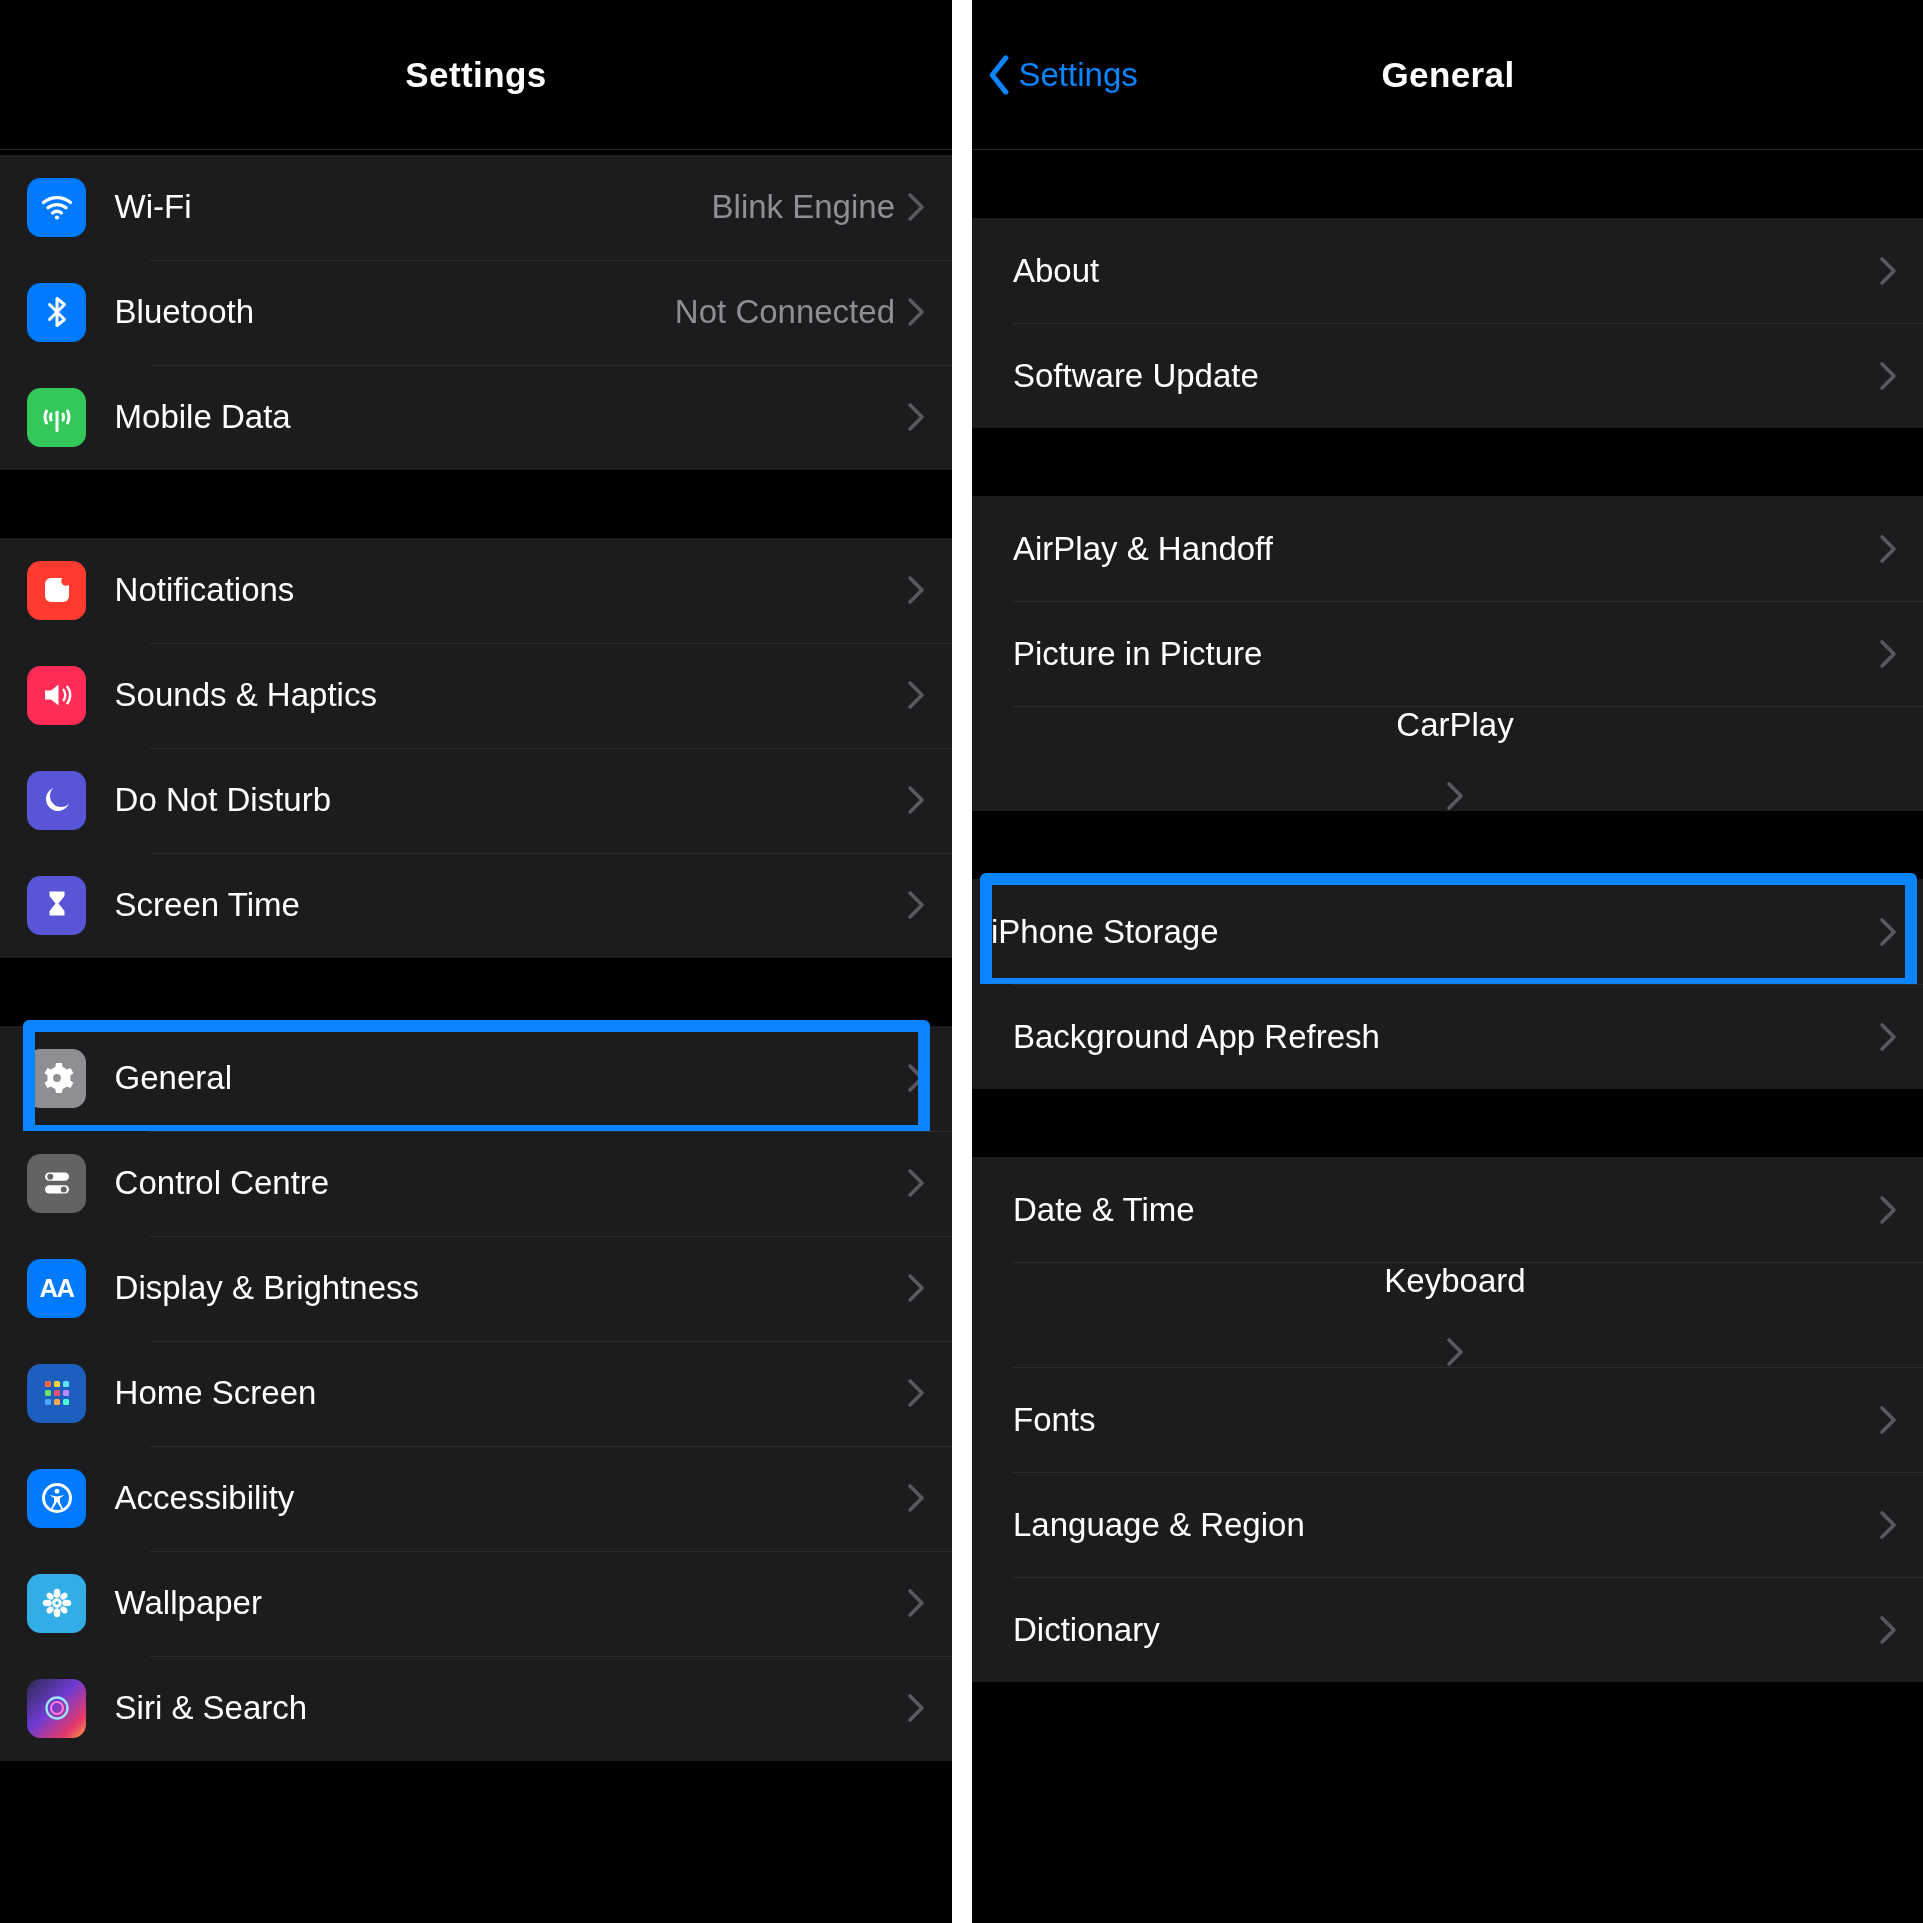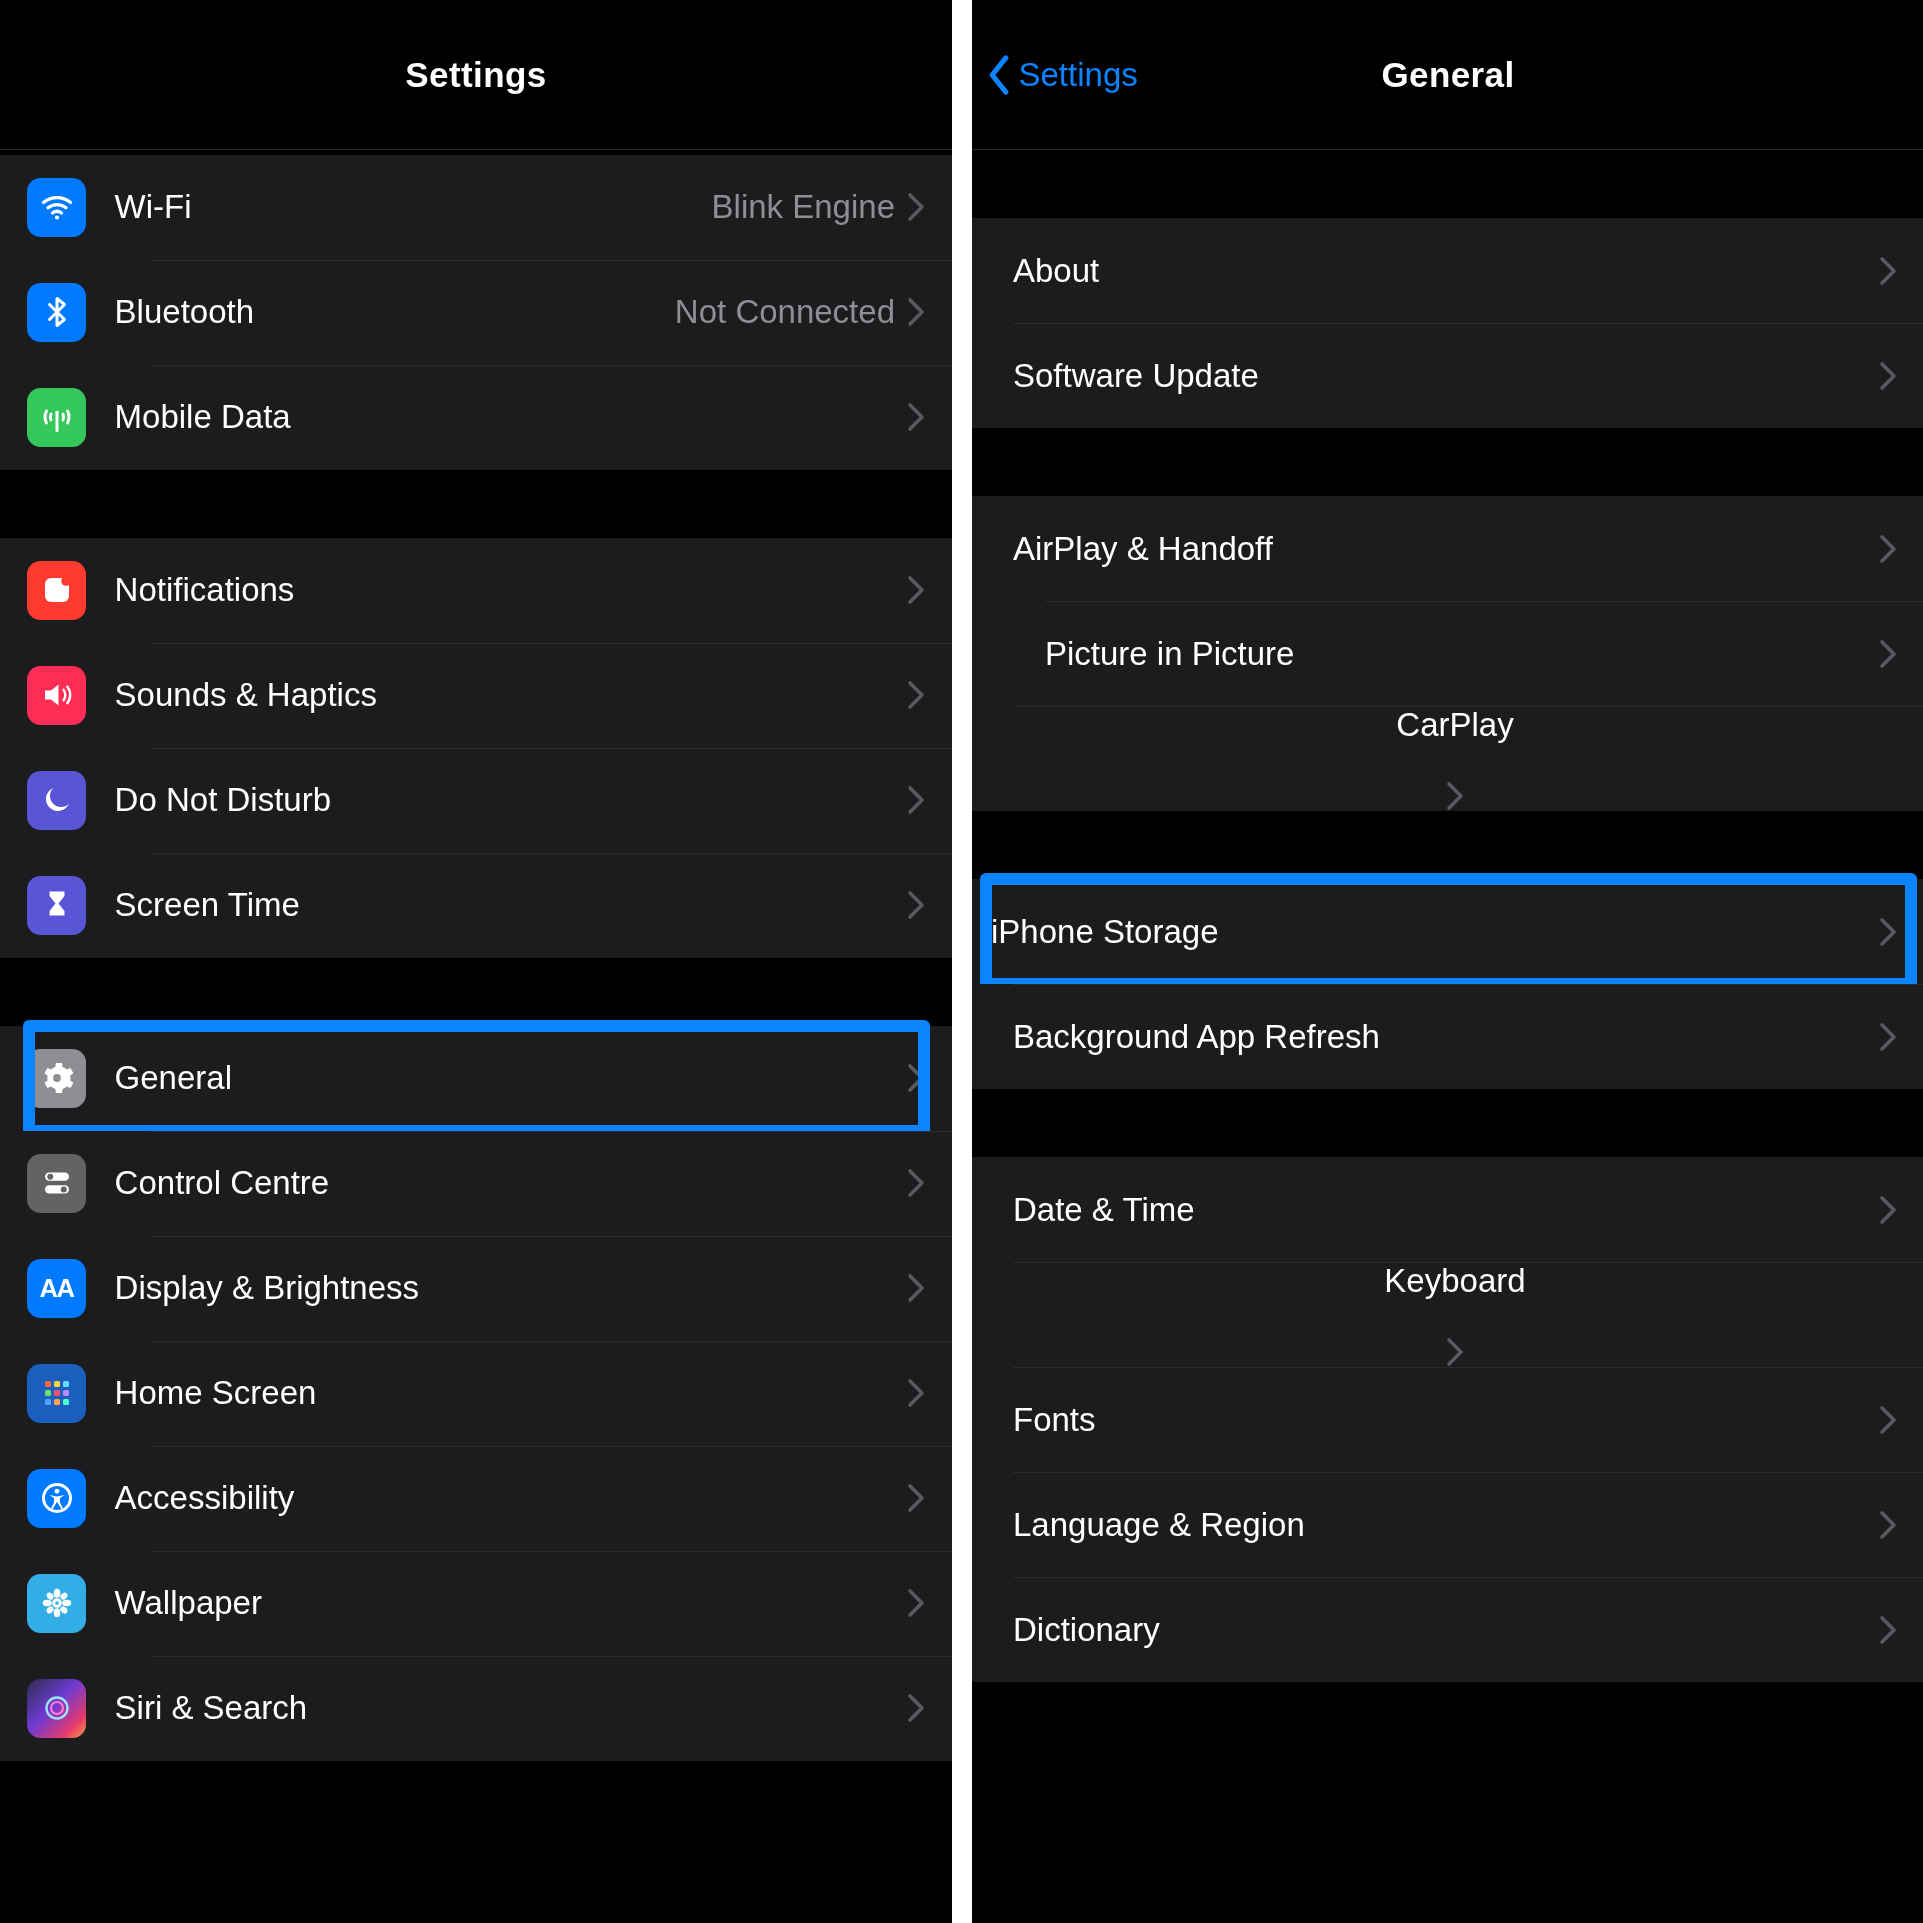--- a/index.html
+++ b/index.html
@@ -366,21 +366,21 @@
 
         <div class="group">
           <div class="row noicon" style="padding-left:41px;">
             <div class="label">AirPlay &amp; Handoff</div>
             <div class="chev">
                 <svg viewBox="0 0 12 20">
                   <path d="M2 2l8 8-8 8" stroke="#5a5a5e" stroke-width="2.4" fill="none" stroke-linecap="round" stroke-linejoin="round"></path>
                 </svg>
               </div>
           </div>
-          <div class="row noicon" style="padding-left:41px;margin-left:32px;">
+          <div class="row noicon" style="padding-left:41px;">
             <div class="label">Picture in Picture</div>
             <div class="chev">
                 <svg viewBox="0 0 12 20">
                   <path d="M2 2l8 8-8 8" stroke="#5a5a5e" stroke-width="2.4" fill="none" stroke-linecap="round" stroke-linejoin="round"></path>
                 </svg>
               </div>
           </div>
           <div class="row noicon" style="padding-left:41px;flex-direction:column;">
             <div class="label">CarPlay</div>
             <div class="chev">

